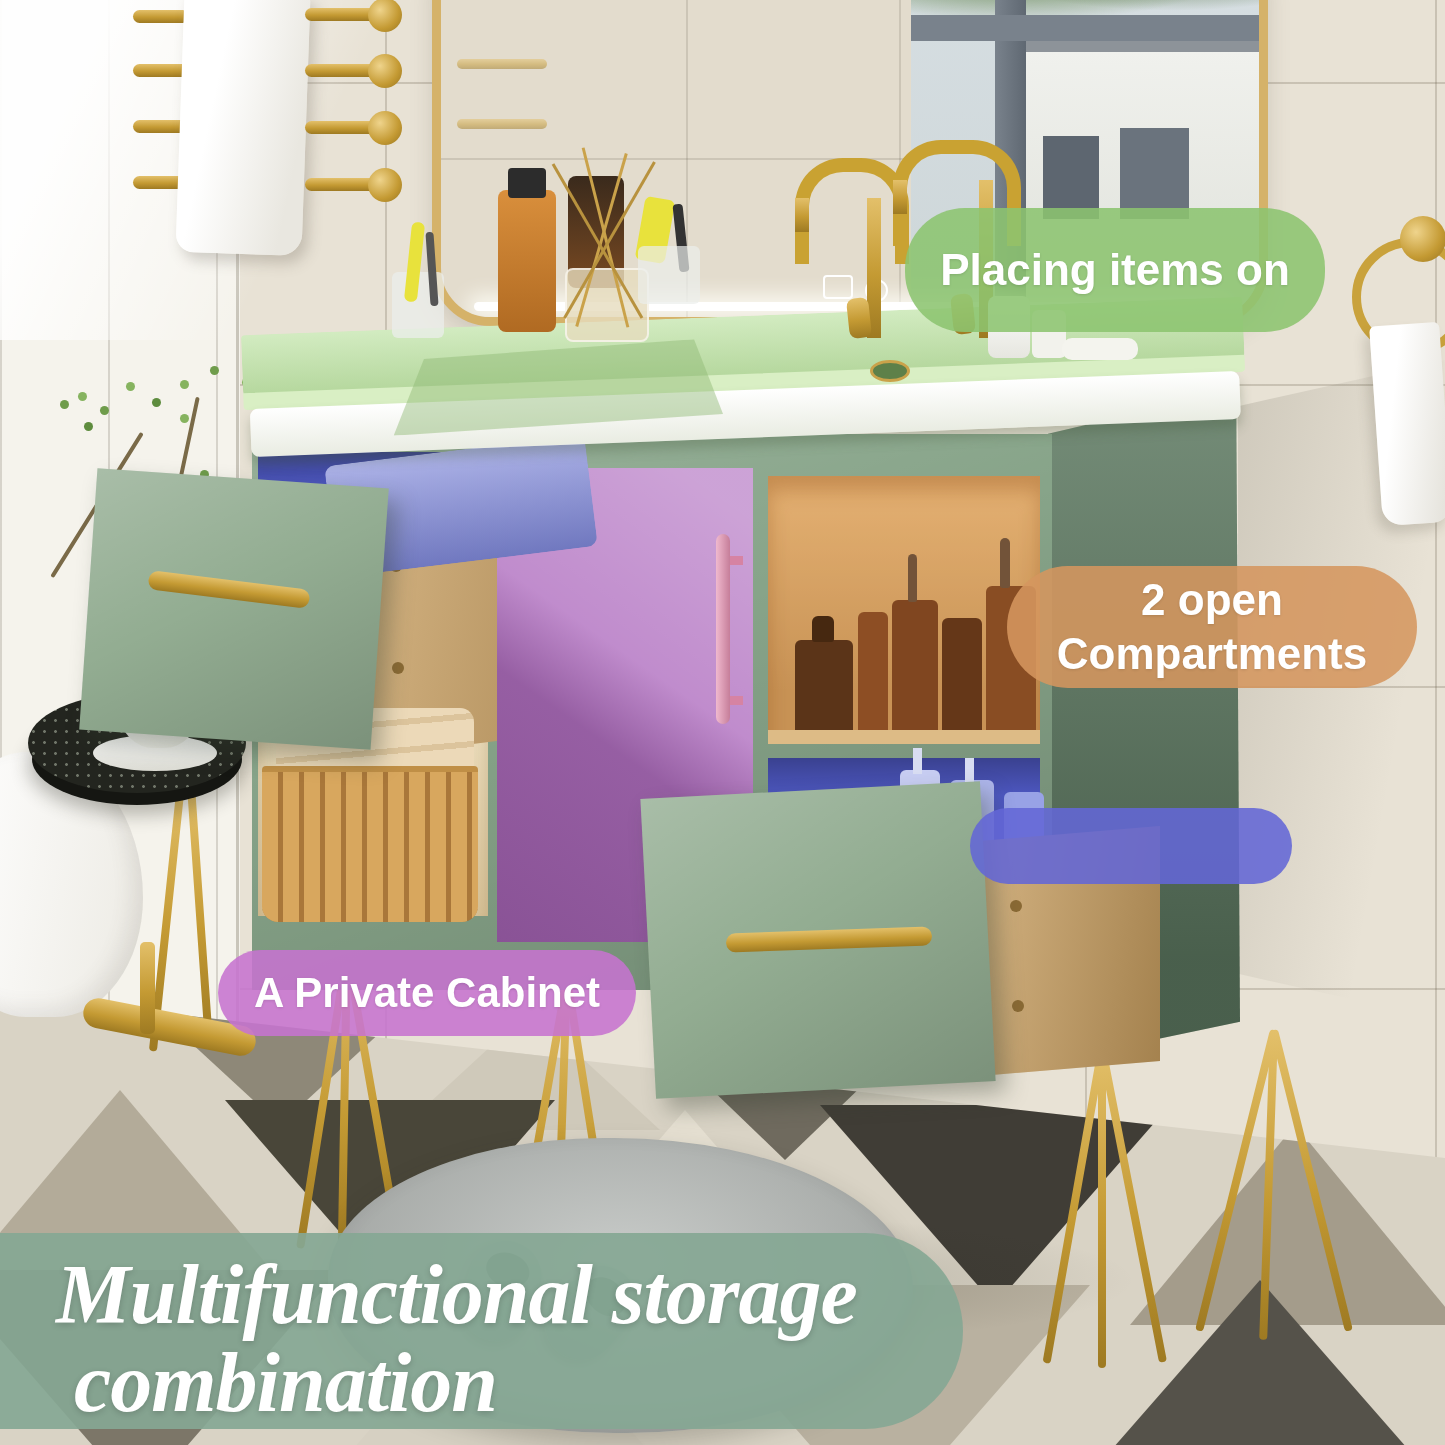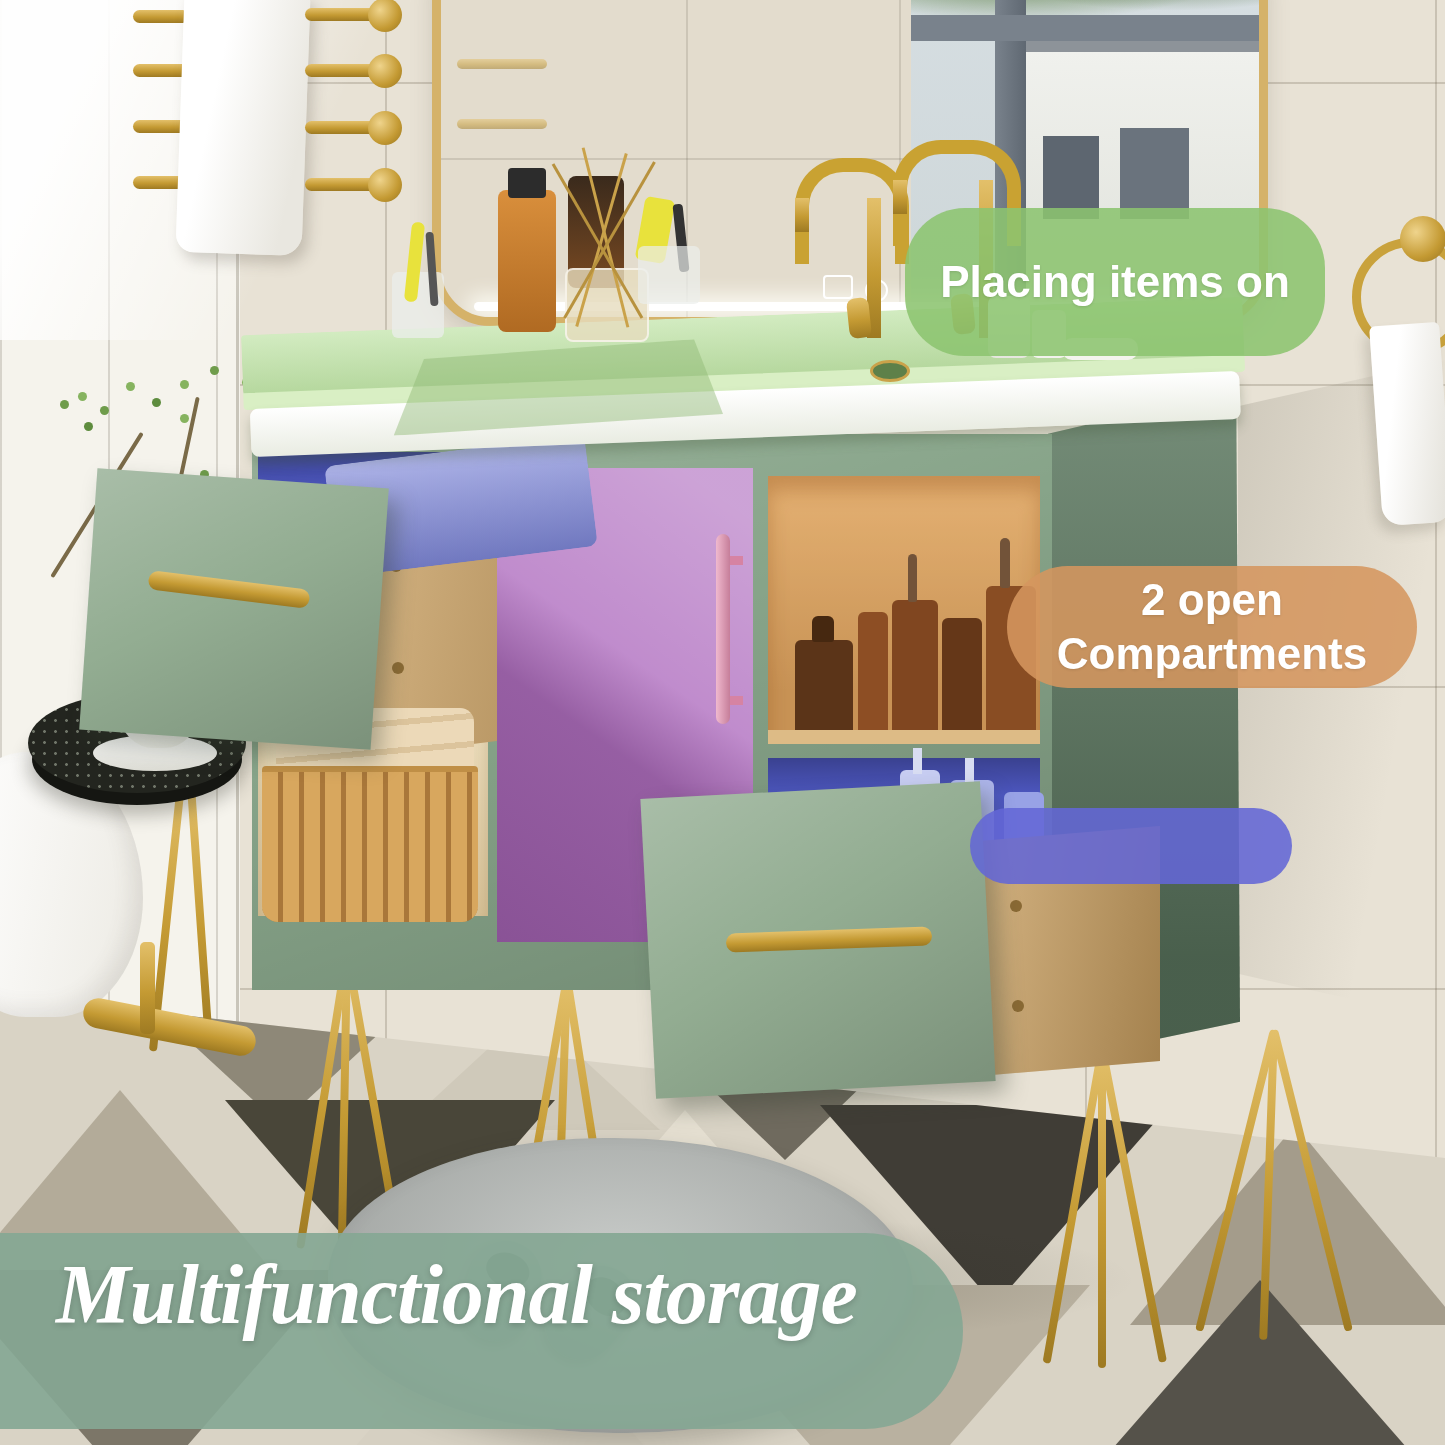--- a/index.html
+++ b/index.html
@@ -338,31 +338,36 @@
 
   <div class="abs floor-shadow"></div>
   <div class="abs rug" style="background-color: rgb(182, 186, 183);"></div>
   <div class="abs slipper" style="left:465px;top:1240px;transform:rotate(18deg);">
     <div class="hole"></div>
   </div>
   <div class="abs slipper" style="left:555px;top:1262px;transform:rotate(42deg);">
     <div class="hole"></div>
   </div>
 
-  <div class="abs badge badge-2line" style="left:905px;top:208px;width:420px;height:148px;border-radius:60px;">
+  <div class="abs badge badge-2line" style="left:905px;top:208px;width:420px;height:124px;border-radius:60px;">
     <div class="badge-bg" style="background-color: rgb(140, 196, 111);"></div>
     <span>Placing items on</span>
   </div>
   <div class="abs badge badge-2line" style="left:1007px;top:566px;width:410px;height:122px;border-radius:62px;">
     <div class="badge-bg" style="background-color: rgb(213, 150, 94);"></div>
     <span>2 open</span>
     <span>Compartments</span>
   </div>
   <div class="abs badge badge-1line" style="left:970px;top:808px;width:322px;height:76px;border-radius:38px;">
     <div class="badge-bg" style="background-color: rgb(99, 103, 214);"></div>
   </div>
+  <div class="abs badge badge-1line" style="left:218px;top:950px;width:418px;height:86px;border-radius:43px;">
+    <div class="badge-bg" style="background-color: rgb(198, 115, 207);"></div>
+    <span>A Private Cabinet</span>
+  </div>
 
   <div class="abs banner">
     <div class="banner-bg" style="background-color: rgba(134, 167, 148, 0.92);"></div>
     <div class="bl bl1">Multifunctional storage</div>
+    <div class="bl bl2">combination</div>
   </div>
 
 </div>
 
 </body></html>

